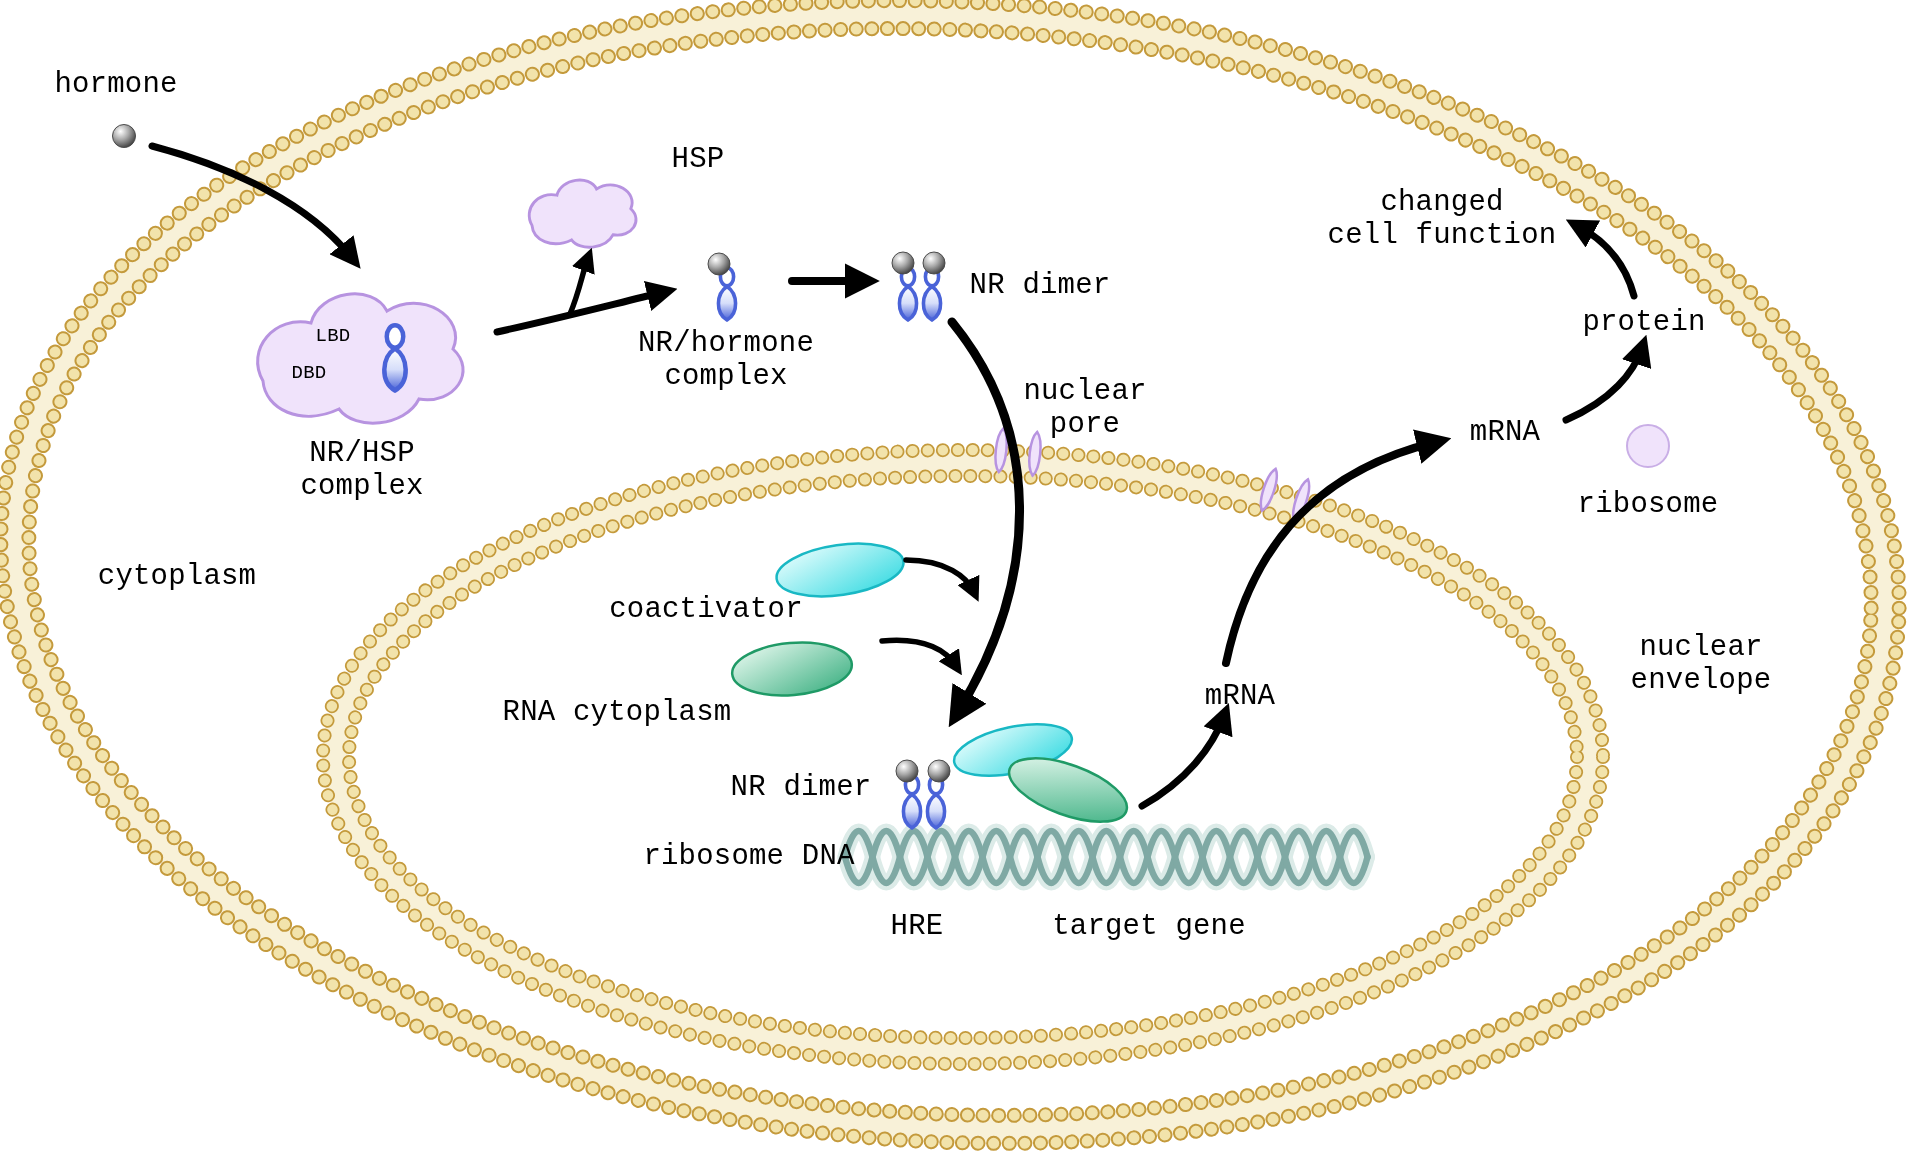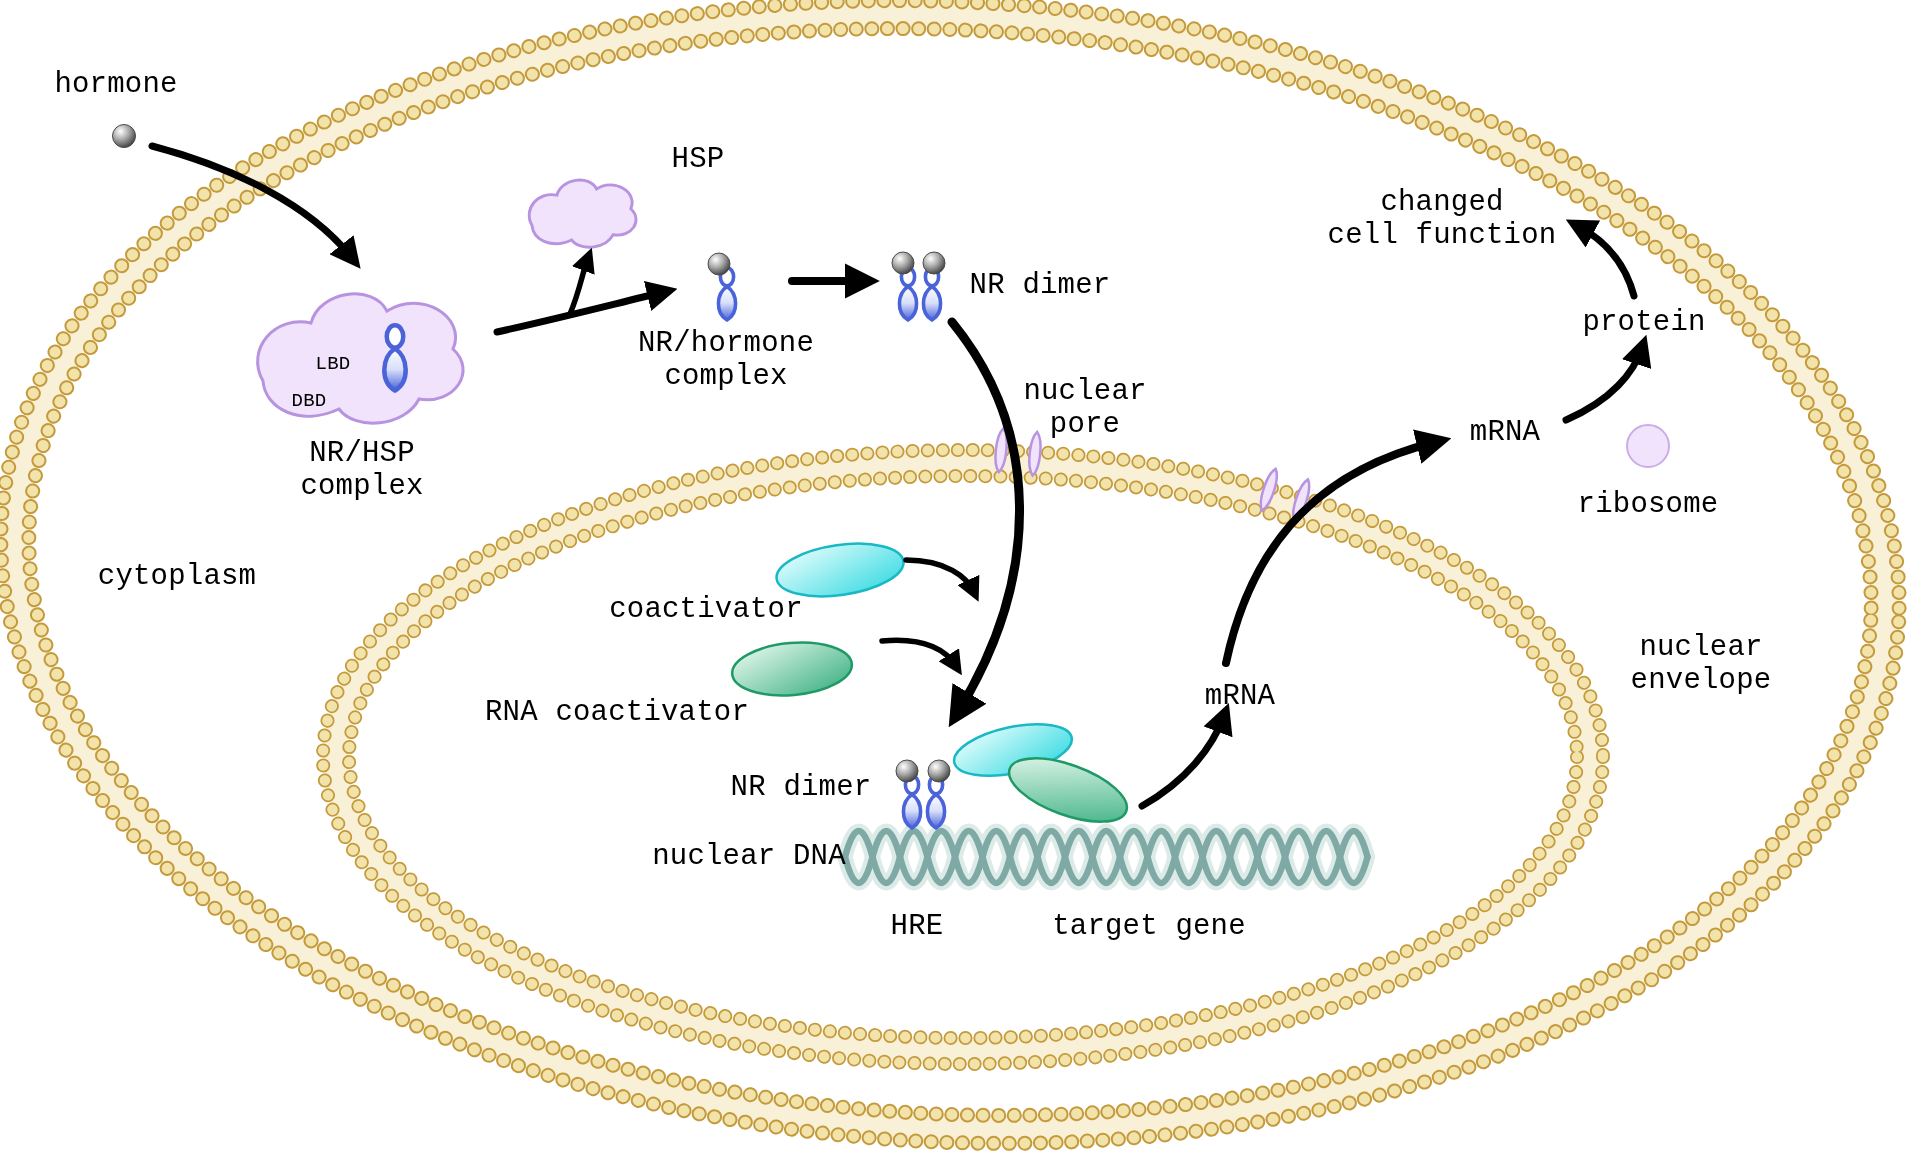--- a/index.html
+++ b/index.html
@@ -6,21 +6,21 @@
   .stage{
     position:relative;width:1920px;height:1152px;overflow:hidden;background:#ffffff;
     font-family:Liberation Mono, monospace;
   }
   svg.art{position:absolute;left:0;top:0;}
   .lbl{
     position:absolute;transform:translate(-50%,-50%);
     font-size:29px;color:#000;line-height:1.15;text-align:center;
     white-space:pre-line;letter-spacing:0.2px;
   }
-  .lbl.small{font-size:19px;margin-top:28px;}
+  .lbl.small{font-size:19px;}
 </style>
 </head>
 <body>
 
 <div class="stage">
 
   <svg class="art" width="1920" height="1152" viewBox="0 0 1920 1152">
     <defs>
       <marker id="ah" viewBox="0 0 10 10" refX="5.5" refY="5" markerWidth="4.4" markerHeight="4.4" orient="auto">
         <path d="M0,0 L10,5 L0,10 Z" fill="#000"></path>
@@ -152,23 +152,23 @@
   <div class="lbl" style="left:726px;top:360px">NR/hormone
 complex</div>
   <div class="lbl small" style="left:333px;top:337px">LBD</div>
   <div class="lbl small" style="left:309px;top:374px">DBD</div>
   <div class="lbl" style="left:362px;top:470px">NR/HSP
 complex</div>
   <div class="lbl" style="left:177px;top:577px">cytoplasm</div>
   <div class="lbl" style="left:1085px;top:408px">nuclear
 pore</div>
   <div class="lbl" style="left:706px;top:610px">coactivator</div>
-  <div class="lbl" style="left:617px;top:713px">RNA coactivator</div>
+  <div class="lbl" style="left:617px;top:713px">RNA cytoplasm</div>
   <div class="lbl" style="left:801px;top:788px">NR dimer</div>
-  <div class="lbl" style="left:749px;top:857px">nuclear DNA</div>
+  <div class="lbl" style="left:749px;top:857px">ribosome DNA</div>
   <div class="lbl" style="left:917px;top:927px">HRE</div>
   <div class="lbl" style="left:1149px;top:927px">target gene</div>
   <div class="lbl" style="left:1240px;top:697px">mRNA</div>
   <div class="lbl" style="left:1505px;top:433px">mRNA</div>
   <div class="lbl" style="left:1648px;top:505px">ribosome</div>
   <div class="lbl" style="left:1644px;top:323px">protein</div>
   <div class="lbl" style="left:1442px;top:219px">changed
 cell function</div>
   <div class="lbl" style="left:1701px;top:664px">nuclear
 envelope</div>

